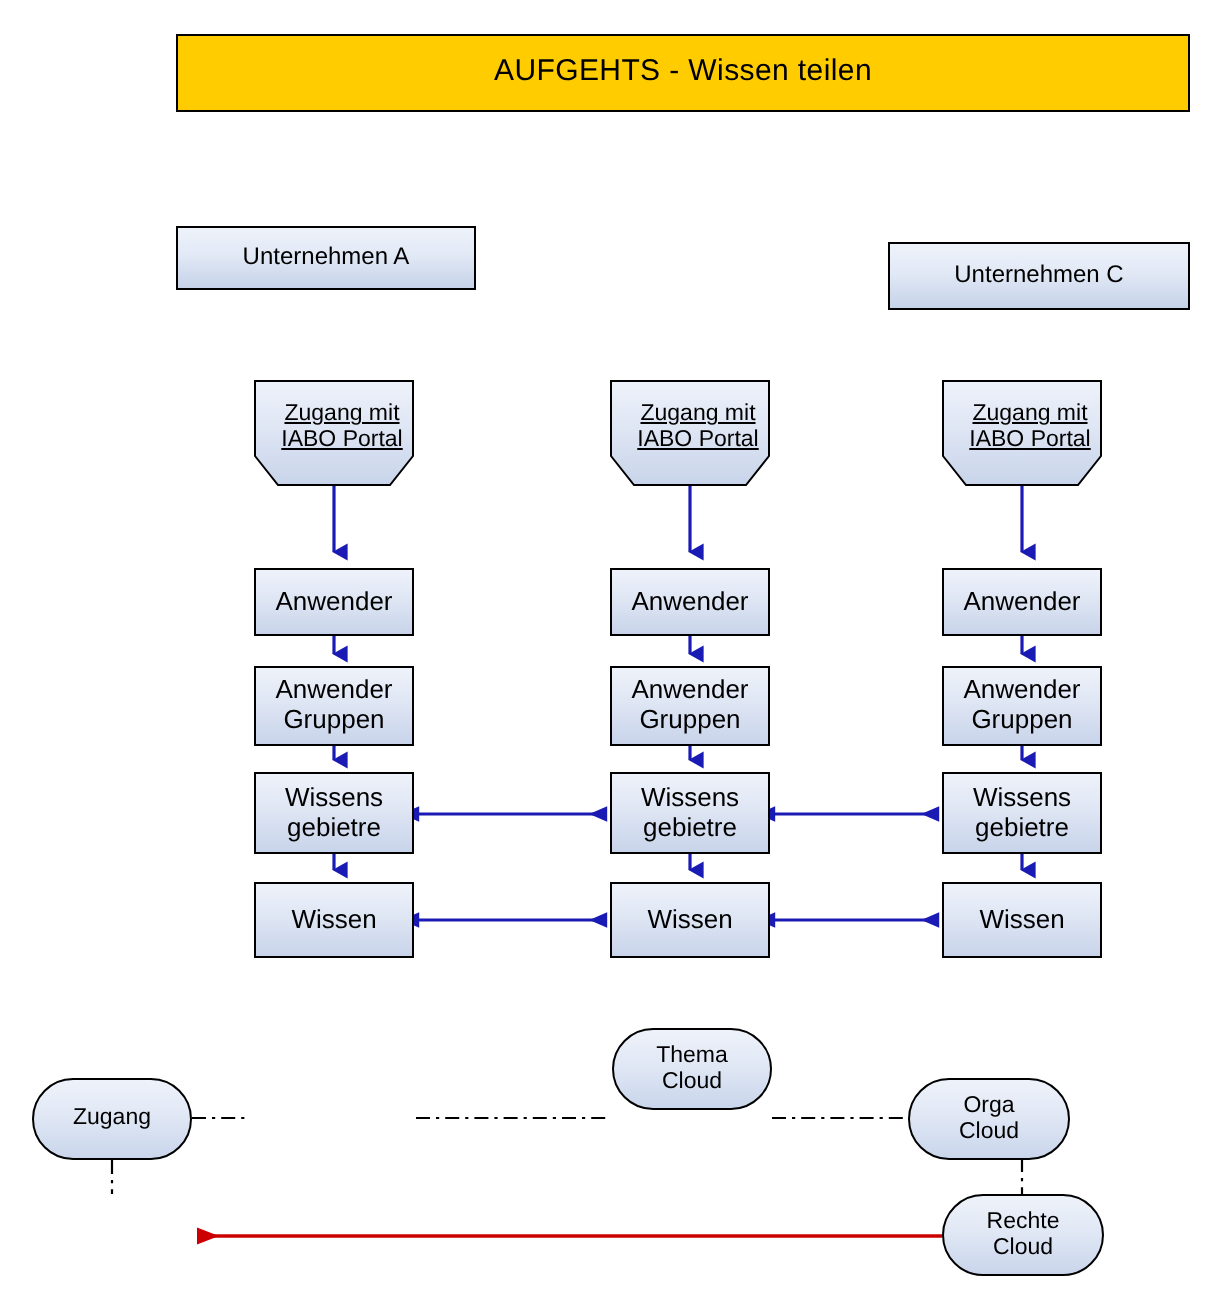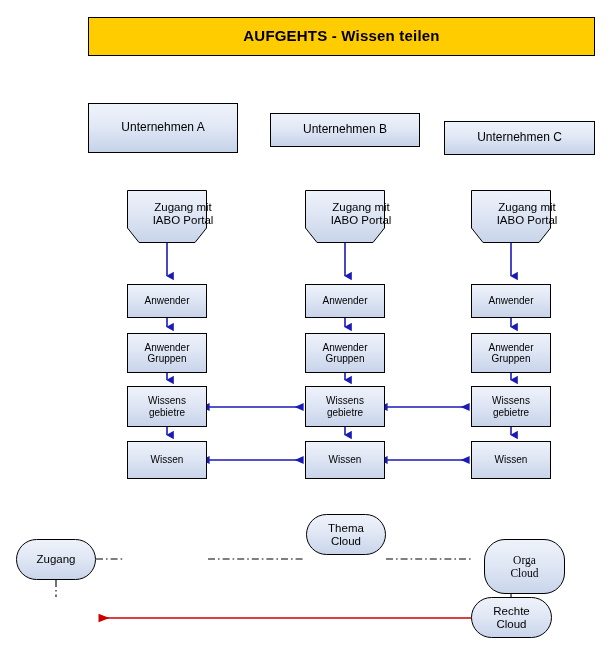--- a/index.html
+++ b/index.html
@@ -33,27 +33,27 @@
     align-items: center;
     justify-content: center;
     text-align: center;
     color: #000000;
     line-height: 1.12;
   }
   
   .title-banner {
     border: 1px solid #000000;
     font-size: 15px;
-    font-weight: bold;
+    font-weight: normal;
     letter-spacing: 0.2px;
   }
   
   .proc-box {
     border: 1px solid #000000;
-    font-size: 10px;
+    font-size: 13px;
     background: linear-gradient(to bottom, #eef2fa 0%, #dfe6f4 45%, #c8d4ea 100%);
   }
   .company-box {
     border: 1px solid #000000;
     font-size: 12px;
     background: linear-gradient(to bottom, #eef2fa 0%, #e2e9f6 45%, #c5d2e8 100%);
   }
   
   .pill {
     border: 1px solid #000000;
@@ -64,32 +64,33 @@
   .chamfer-wrap {
     position: absolute;
   }
   .chamfer-wrap svg {
     position: absolute;
     left: 0; top: 0;
     overflow: visible;
   }
   .chamfer-label {
     position: absolute;
-    left: 16px; top: 0;
+    left: 4px; top: 0;
     width: 100%;
     height: 100%;
     display: flex;
     align-items: center;
     justify-content: center;
     text-align: center;
     font-size: 11.5px;
     line-height: 1.12;
     color: #000;
     padding-bottom: 5px;
     box-sizing: border-box;
+    text-decoration: underline;
   }
   .lbl {
     pointer-events: none;
     white-space: pre-line;
   }
 </style>
 </head>
 <body>
 
 <div id="diagram-root">
@@ -149,25 +150,22 @@
       <line x1="511" y1="579" x2="511" y2="597"></line>
     </g>
 
     <line x1="471" y1="618" x2="99" y2="618" stroke="#CC0000" stroke-width="1.7" marker-end="url(#arrow-red-left)"></line>
   </svg>
 
   <div class="node title-banner" style="left: 88px; top: 17px; width: 507px; height: 39px; background: rgb(255, 204, 0); border-color: rgb(0, 0, 0); color: rgb(0, 0, 0);">
     <span class="lbl">AUFGEHTS - Wissen teilen</span>
   </div>
 
-  <div class="node company-box" style="left:88px; top:103px; width:150px; height:50px;">
+  <div class="node company-box" style="left:88px; top:113px; width:150px; height:32px;">
     <span class="lbl">Unternehmen A</span>
-  </div>
-  <div class="node company-box" style="left:270px; top:113px; width:150px; height:34px;">
-    <span class="lbl">Unternehmen B</span>
   </div>
   <div class="node company-box" style="left:444px; top:121px; width:151px; height:34px;">
     <span class="lbl">Unternehmen C</span>
   </div>
 
   <div class="chamfer-wrap" style="left:127px; top:190px; width:80px; height:53px;">
     <svg width="80" height="53" viewBox="0 0 80 53">
       <defs>
         <linearGradient id="gradA" x1="0" y1="0" x2="0" y2="1">
           <stop offset="0%" stop-color="#EEF2FA"></stop>
@@ -262,21 +260,21 @@
     <span class="lbl">Wissen</span>
   </div>
 
   <div class="node pill" style="left:16px; top:539px; width:80px; height:41px;">
     <span class="lbl">Zugang</span>
   </div>
   <div class="node pill" style="left:306px; top:514px; width:80px; height:41px;">
     <span class="lbl">Thema
 Cloud</span>
   </div>
-  <div class="node pill" style="left:484px; top:539px; width:81px; height:55px;font-family:Liberation Serif, serif;">
+  <div class="node pill" style="left:454px; top:539px; width:81px; height:41px;">
     <span class="lbl">Orga
 Cloud</span>
   </div>
 
   <div class="node pill" style="left:471px; top:597px; width:81px; height:41px;">
     <span class="lbl">Rechte
 Cloud</span>
   </div>
 
 </div>

